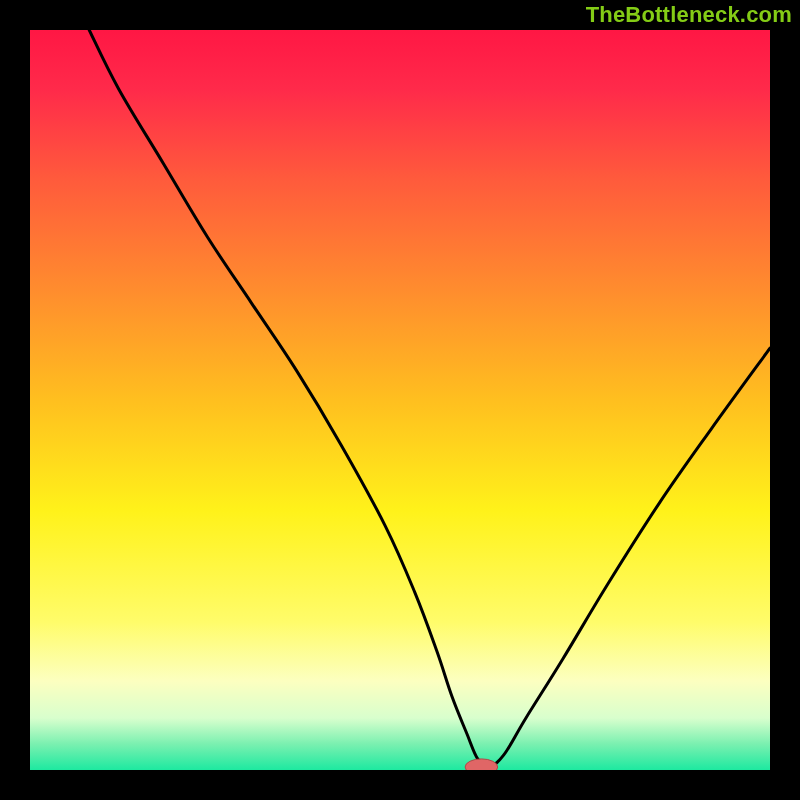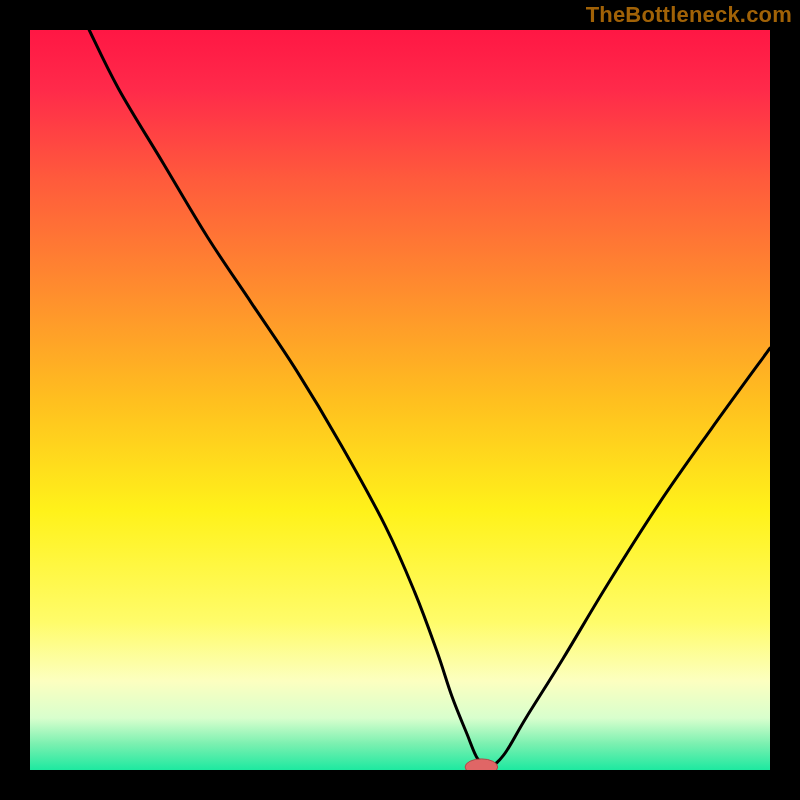--- a/index.html
+++ b/index.html
@@ -13,21 +13,21 @@
   .frame {
     position: relative;
     width: 800px;
     height: 800px;
     background: #000;
   }
   .watermark {
     position: absolute;
     top: 2px;
     right: 8px;
-    color: #a16207;
+    color: #84cc16;
     font-family: Arial, Helvetica, sans-serif;
     font-size: 22px;
     font-weight: 600;
     letter-spacing: 0.2px;
     z-index: 10;
   }
   .plot-area {
     position: absolute;
     left: 30px;
     top: 30px;

